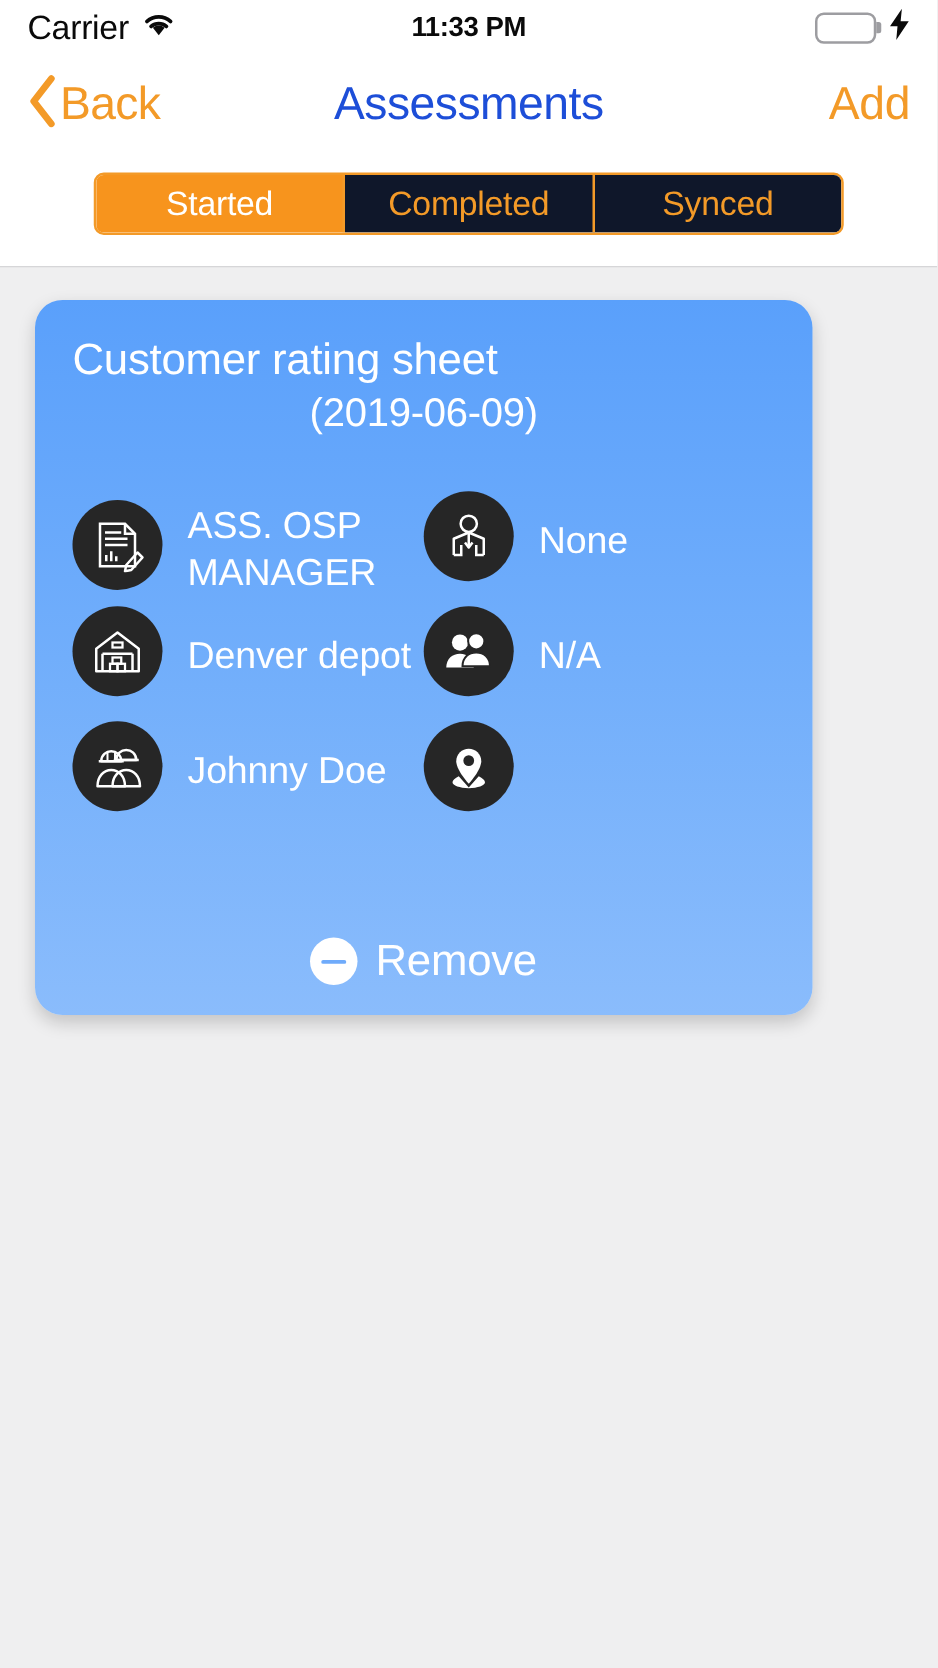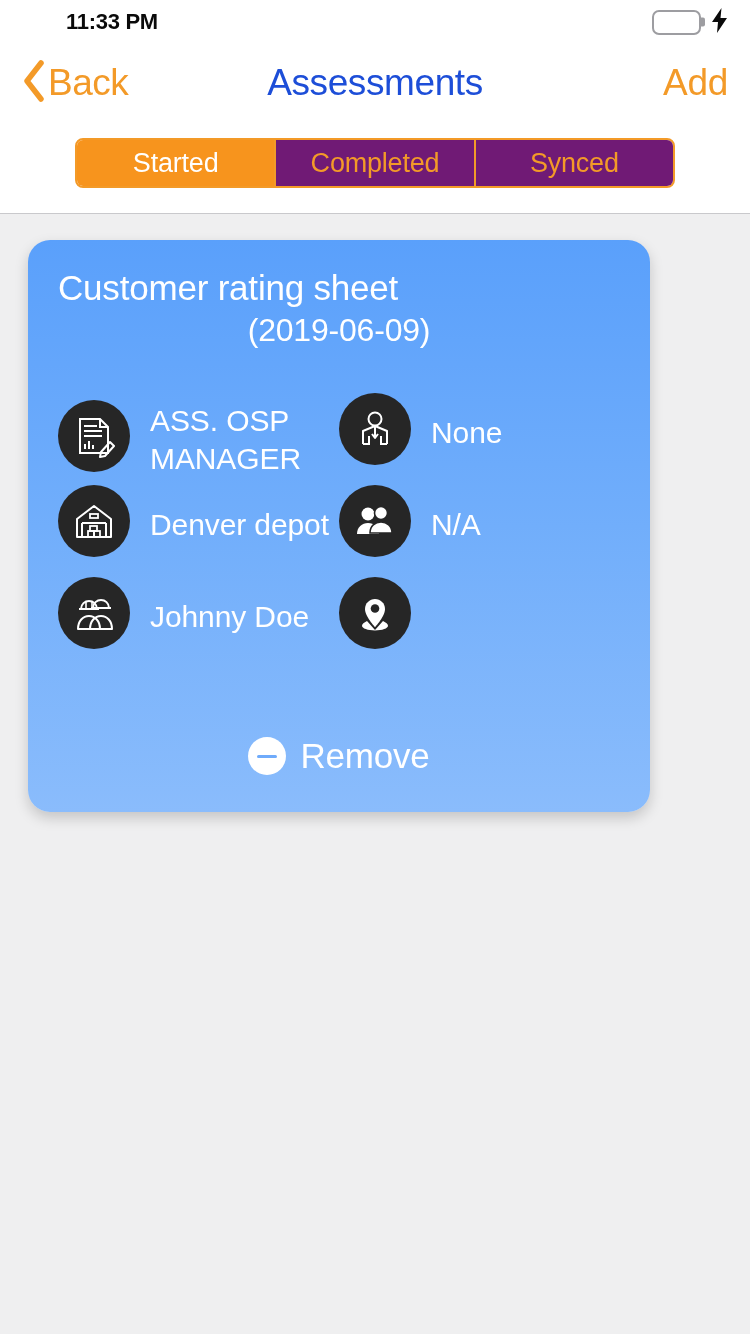--- a/index.html
+++ b/index.html
@@ -143,21 +143,21 @@
     overflow: hidden;
     background: #ffffff;
   }
   .segment {
     flex: 1 1 0;
     display: flex;
     align-items: center;
     justify-content: center;
     font-size: 27px;
     color: #f39a28;
-    background: #701a75;
+    background: #0f172a;
     border-right: 2px solid #f39a28;
     cursor: pointer;
     letter-spacing: -0.2px;
   }
   .segment:last-child { border-right: none; }
   .segment.active {
     background: #f7941d;
     color: #ffffff;
   }
 
@@ -234,21 +234,21 @@
     color: #ffffff;
     line-height: 1.28;
     letter-spacing: -0.1px;
     padding-top: 9px;
     max-width: 220px;
   }
 
   .remove-row {
     position: absolute;
     left: 0; right: 0;
-    bottom: 36px;
+    bottom: 23px;
     display: flex;
     align-items: center;
     justify-content: center;
     gap: 14px;
     cursor: pointer;
   }
   .minus-circle {
     width: 38px;
     height: 38px;
     border-radius: 50%;
@@ -268,20 +268,30 @@
     color: #ffffff;
     letter-spacing: -0.2px;
   }
 </style>
 </head>
 <body>
 
 <div id="screen">
 
   <div class="status-bar">
+    <div class="status-left">
+      <span class="carrier-text">Carrier</span>
+      <span class="wifi-icon">
+        <svg width="26" height="19" viewBox="0 0 26 19">
+          <path d="M13 18.2 L8.3 12.1 a7.6 7.6 0 0 1 9.4 0 Z" fill="#0a0a0a"></path>
+          <path d="M3.6 7.1 a14.2 14.2 0 0 1 18.8 0" stroke="#0a0a0a" stroke-width="3.1" fill="none" stroke-linecap="round"></path>
+          <path d="M6.9 11.1 a9.5 9.5 0 0 1 12.2 0" stroke="#0a0a0a" stroke-width="3.1" fill="none" stroke-linecap="round"></path>
+        </svg>
+      </span>
+    </div>
     <div class="status-center">11:33 PM</div>
     <div class="status-right">
       <span class="battery">
         <span class="battery-fill" style="width:60%"></span>
         <span class="battery-nub"></span>
       </span>
       <span class="bolt-icon">
         <svg width="17" height="25" viewBox="0 0 17 25">
           <path d="M10.5 0 L1 14 h6 L6 25 L16 10 h-6.5 Z" fill="#0a0a0a"></path>
         </svg>

